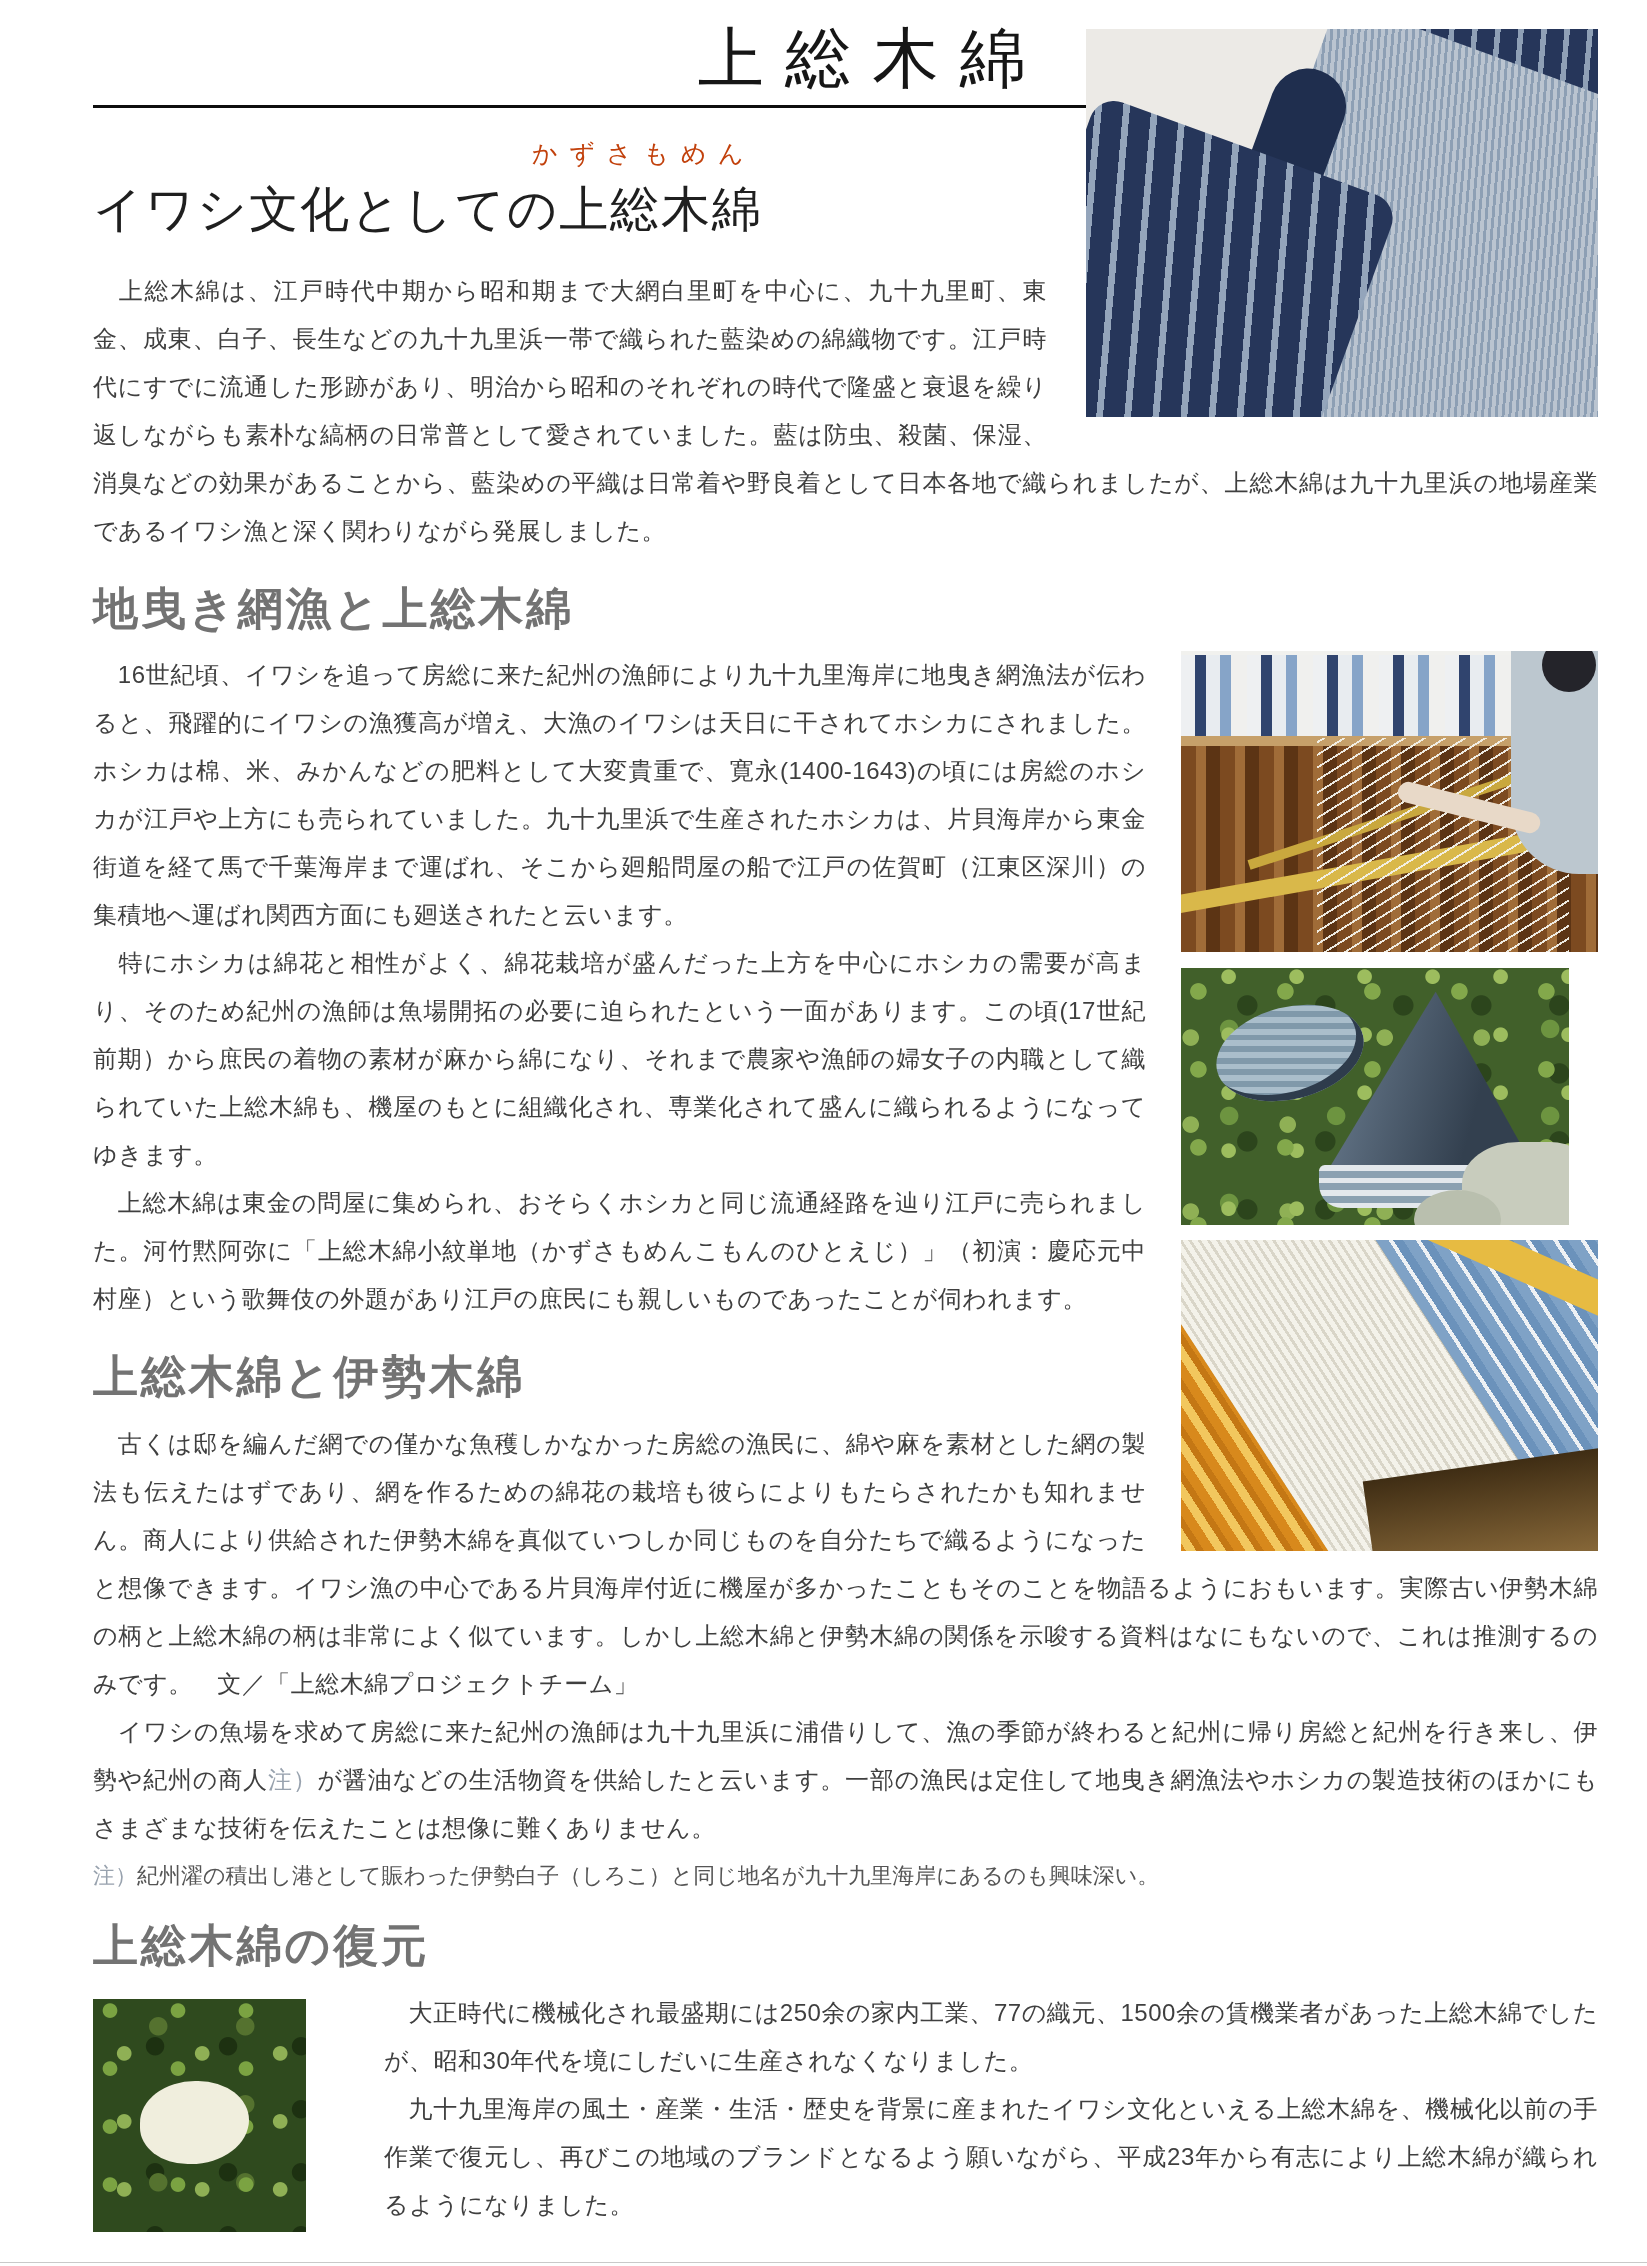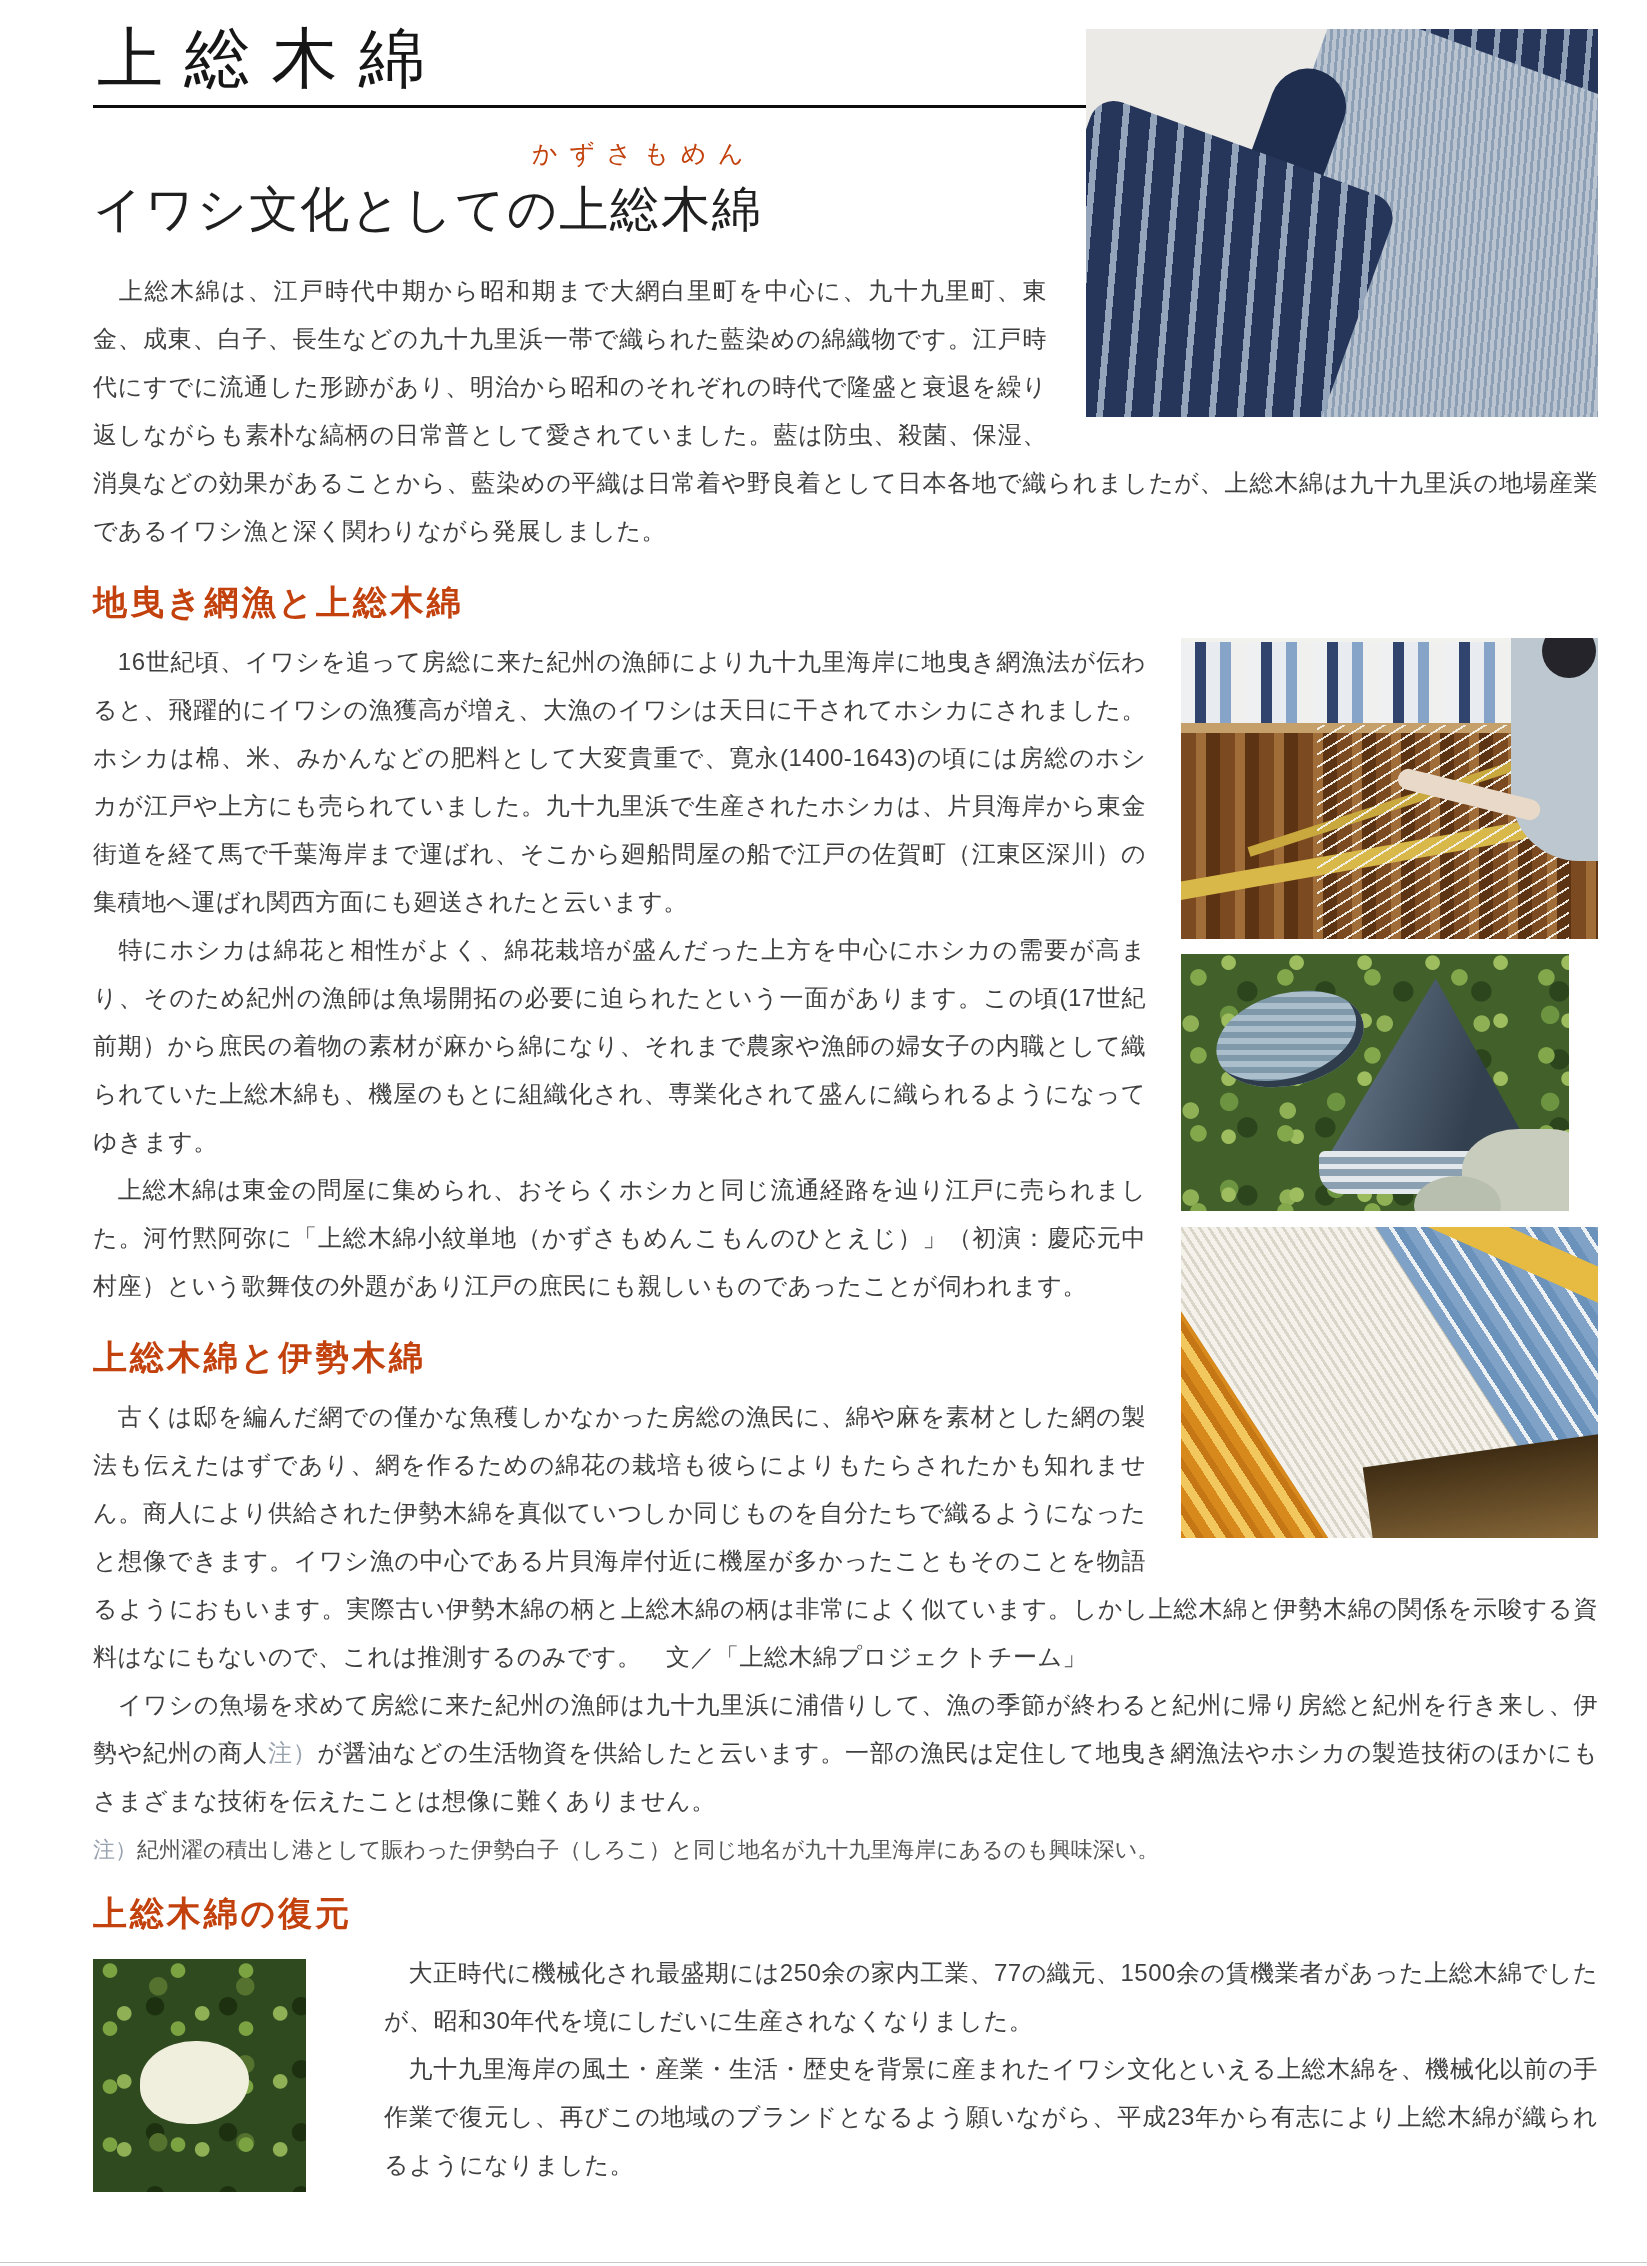--- a/index.html
+++ b/index.html
@@ -17,36 +17,37 @@
   }
   .content{padding:23px 50px 0 93px;}
 
   
   .title{
     font-family:"Liberation Serif","DejaVu Serif",serif;
     font-size:66px;font-weight:500;color:#161616;
     letter-spacing:21.3px;line-height:1.1;
     margin:0 29px 29px 0;padding:0 0 9.7px 3.9px;
     border-bottom:3.9px solid #0d0d0d;
+    text-align:right;
   }
   .subtitle-block{margin:5.8px 0 29px 0;}
   .furigana{
     font-size:25px;letter-spacing:11.6px;color:#c2410c;
     padding-left:439px;margin-bottom:11px;
   }
   .subtitle{
     font-size:49px;font-weight:400;color:#1f1f1f;
     letter-spacing:1.9px;margin:0;line-height:1.15;
   }
   .body{
     font-size:24px;line-height:48px;letter-spacing:0.5px;
     margin:0;text-align:justify;
   }
   .sec{
-    font-size:34px;font-weight:600;color:#c2410c;
+    font-size:45px;font-weight:600;color:#737373;
     letter-spacing:2.9px;margin:27px 0 15.5px 0;line-height:1.2;
   }
   .note-marker{color:#98a2ae;}
   .footnote{
     font-size:22px;line-height:33px;color:#555555;
     margin:7.8px 0 0 0;
   }
   .clear{clear:both;}
 
   

